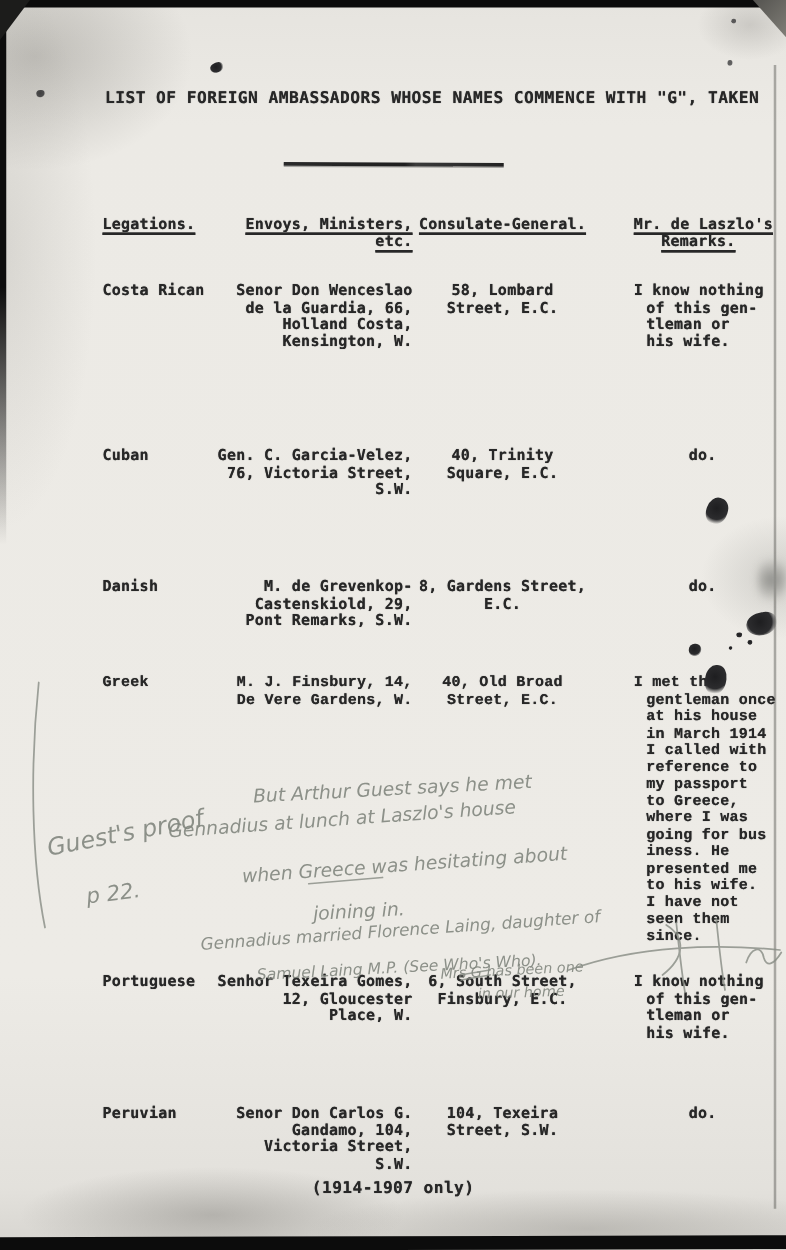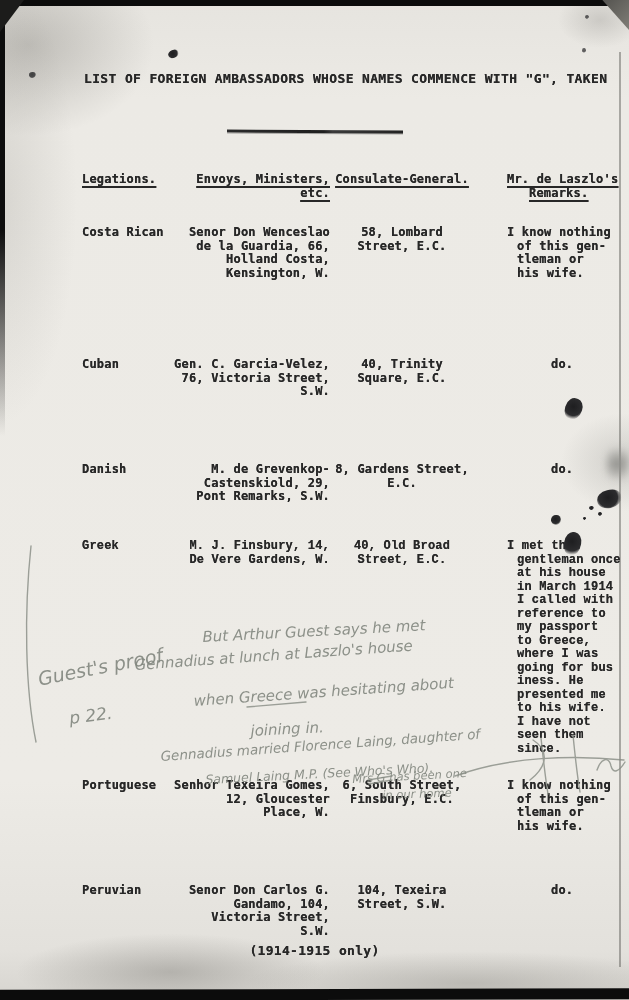--- a/index.html
+++ b/index.html
@@ -181,21 +181,21 @@
     <div class="tw cell c-leg">Peruvian</div>
     <div class="tw cell c-env">Senor Don Carlos G.
 Gandamo, 104,
 Victoria Street,
 S.W.</div>
     <div class="tw cell c-con">104, Texeira
 Street, S.W.</div>
     <div class="tw cell c-rem do">do.</div>
   </div>
 
-  <div class="tw footer-note">(1914-1915 only)</div>
+  <div class="tw footer-note">(1914-1907 only)</div>
 
   <div class="hw m1">Guest's proof</div>
   <div class="hw m2">p 22.</div>
   <div class="hw n1a">But Arthur Guest says he met</div>
   <div class="hw n1b">Gennadius at lunch at Laszlo's house</div>
   <div class="hw n1c">when Greece was hesitating about</div>
   <div class="hw n1d">joining in.</div>
   <div class="hw n2a">Gennadius married Florence Laing, daughter of</div>
   <div class="hw n2b">Samuel Laing M.P. (See Who's Who).</div>
   <div class="hw n3a">Mrs G has been one</div>

